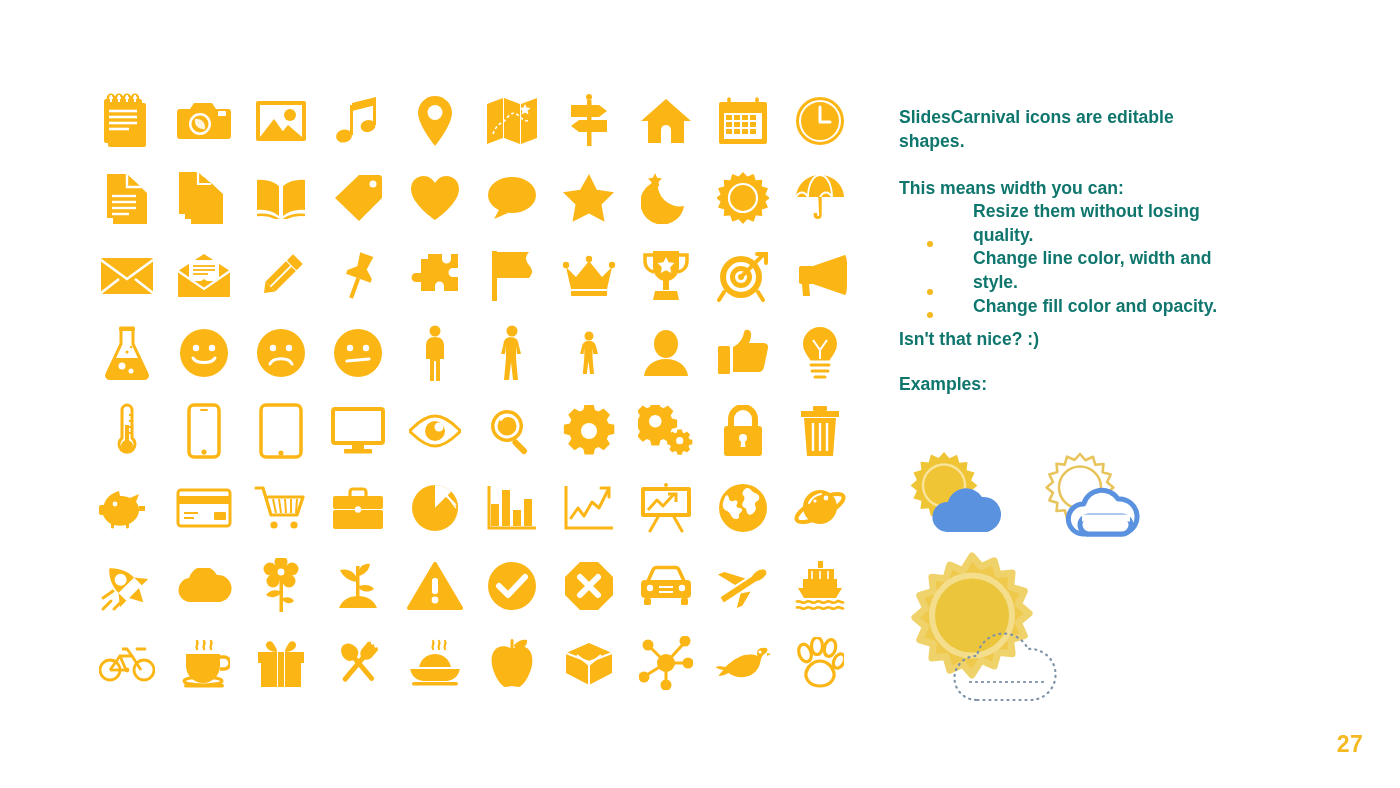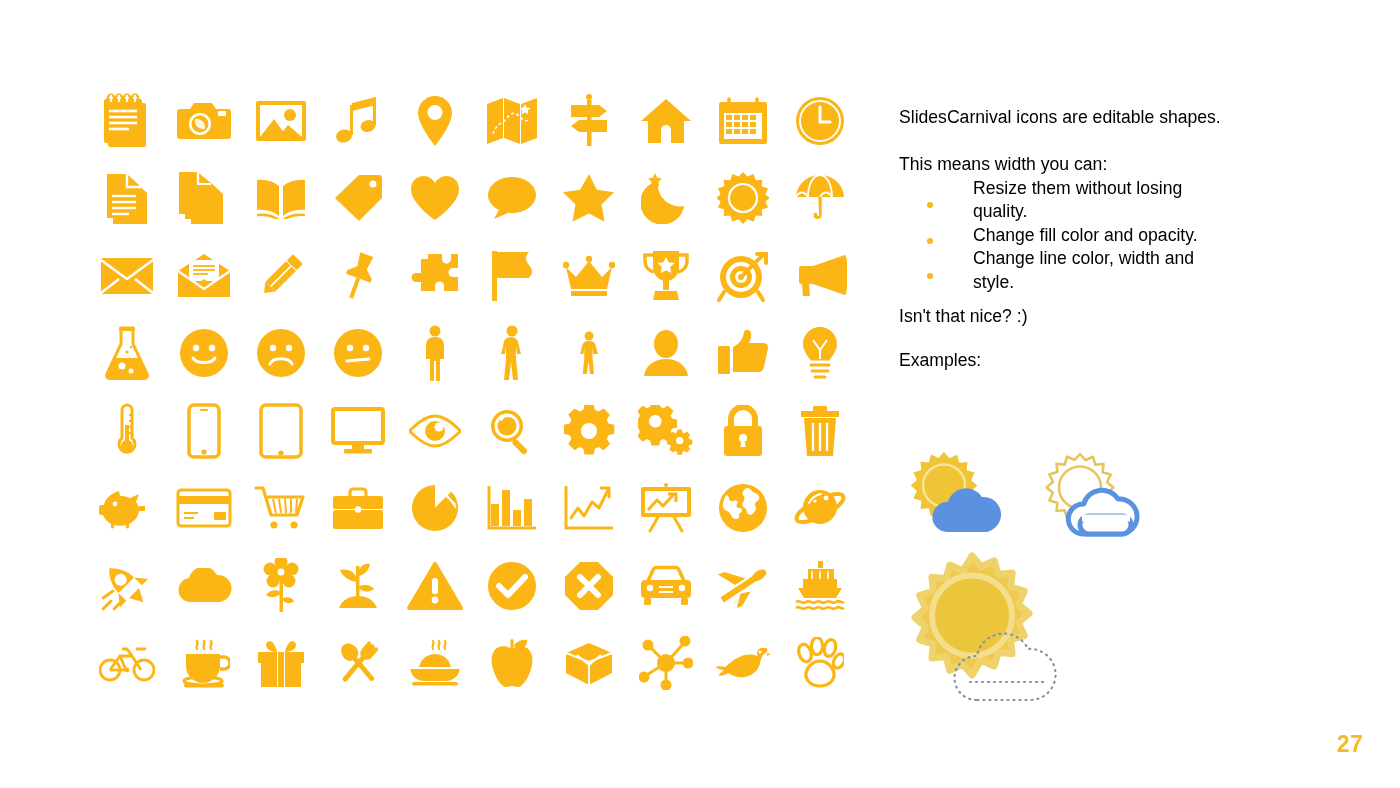--- a/index.html
+++ b/index.html
@@ -25,31 +25,31 @@
     width: 77px; height: 77.5px;
     display: flex; align-items: center; justify-content: center;
   }
   .icon-cell svg { display: block; }
 
   
   .text-col {
     position: absolute;
     left: 899px; top: 106px;
     width: 340px;
-    color: #000000;
+    color: #0f766e;
     font-size: 17.6px;
     line-height: 23.6px;
-    font-weight: 400;
+    font-weight: 700;
   }
   .para { margin-bottom: 23.5px; }
   .para:last-child { margin-bottom: 0; }
   .bullet-list { list-style: none; }
   .bullet-row {
     display: flex;
-    align-items: center;
+    align-items: flex-end;
     margin-top: 0px;
   }
   .bullet-dot {
     flex: 0 0 auto;
     width: 6px; height: 6px;
     border-radius: 50%;
     background: #F5B921;
     margin-left: 28px;
     margin-top: 10px;
   }
@@ -952,25 +952,25 @@
 
     <div>This means width you can:</div>
 
     <div class="bullet-list">
       <div class="bullet-row">
         <span class="bullet-dot"></span>
         <span class="bullet-text">Resize them without losing quality.</span>
       </div>
       <div class="bullet-row">
         <span class="bullet-dot"></span>
-        <span class="bullet-text">Change fill color and opacity.</span>
+        <span class="bullet-text">Change line color, width and style.</span>
       </div>
       <div class="bullet-row">
         <span class="bullet-dot"></span>
-        <span class="bullet-text">Change line color, width and style.</span>
+        <span class="bullet-text">Change fill color and opacity.</span>
       </div>
     </div>
 
     <div class="isnt">Isn't that nice? :)</div>
 
     <div class="examples-label">Examples:</div>
   </div>
 
   <div class="examples-area">
 

